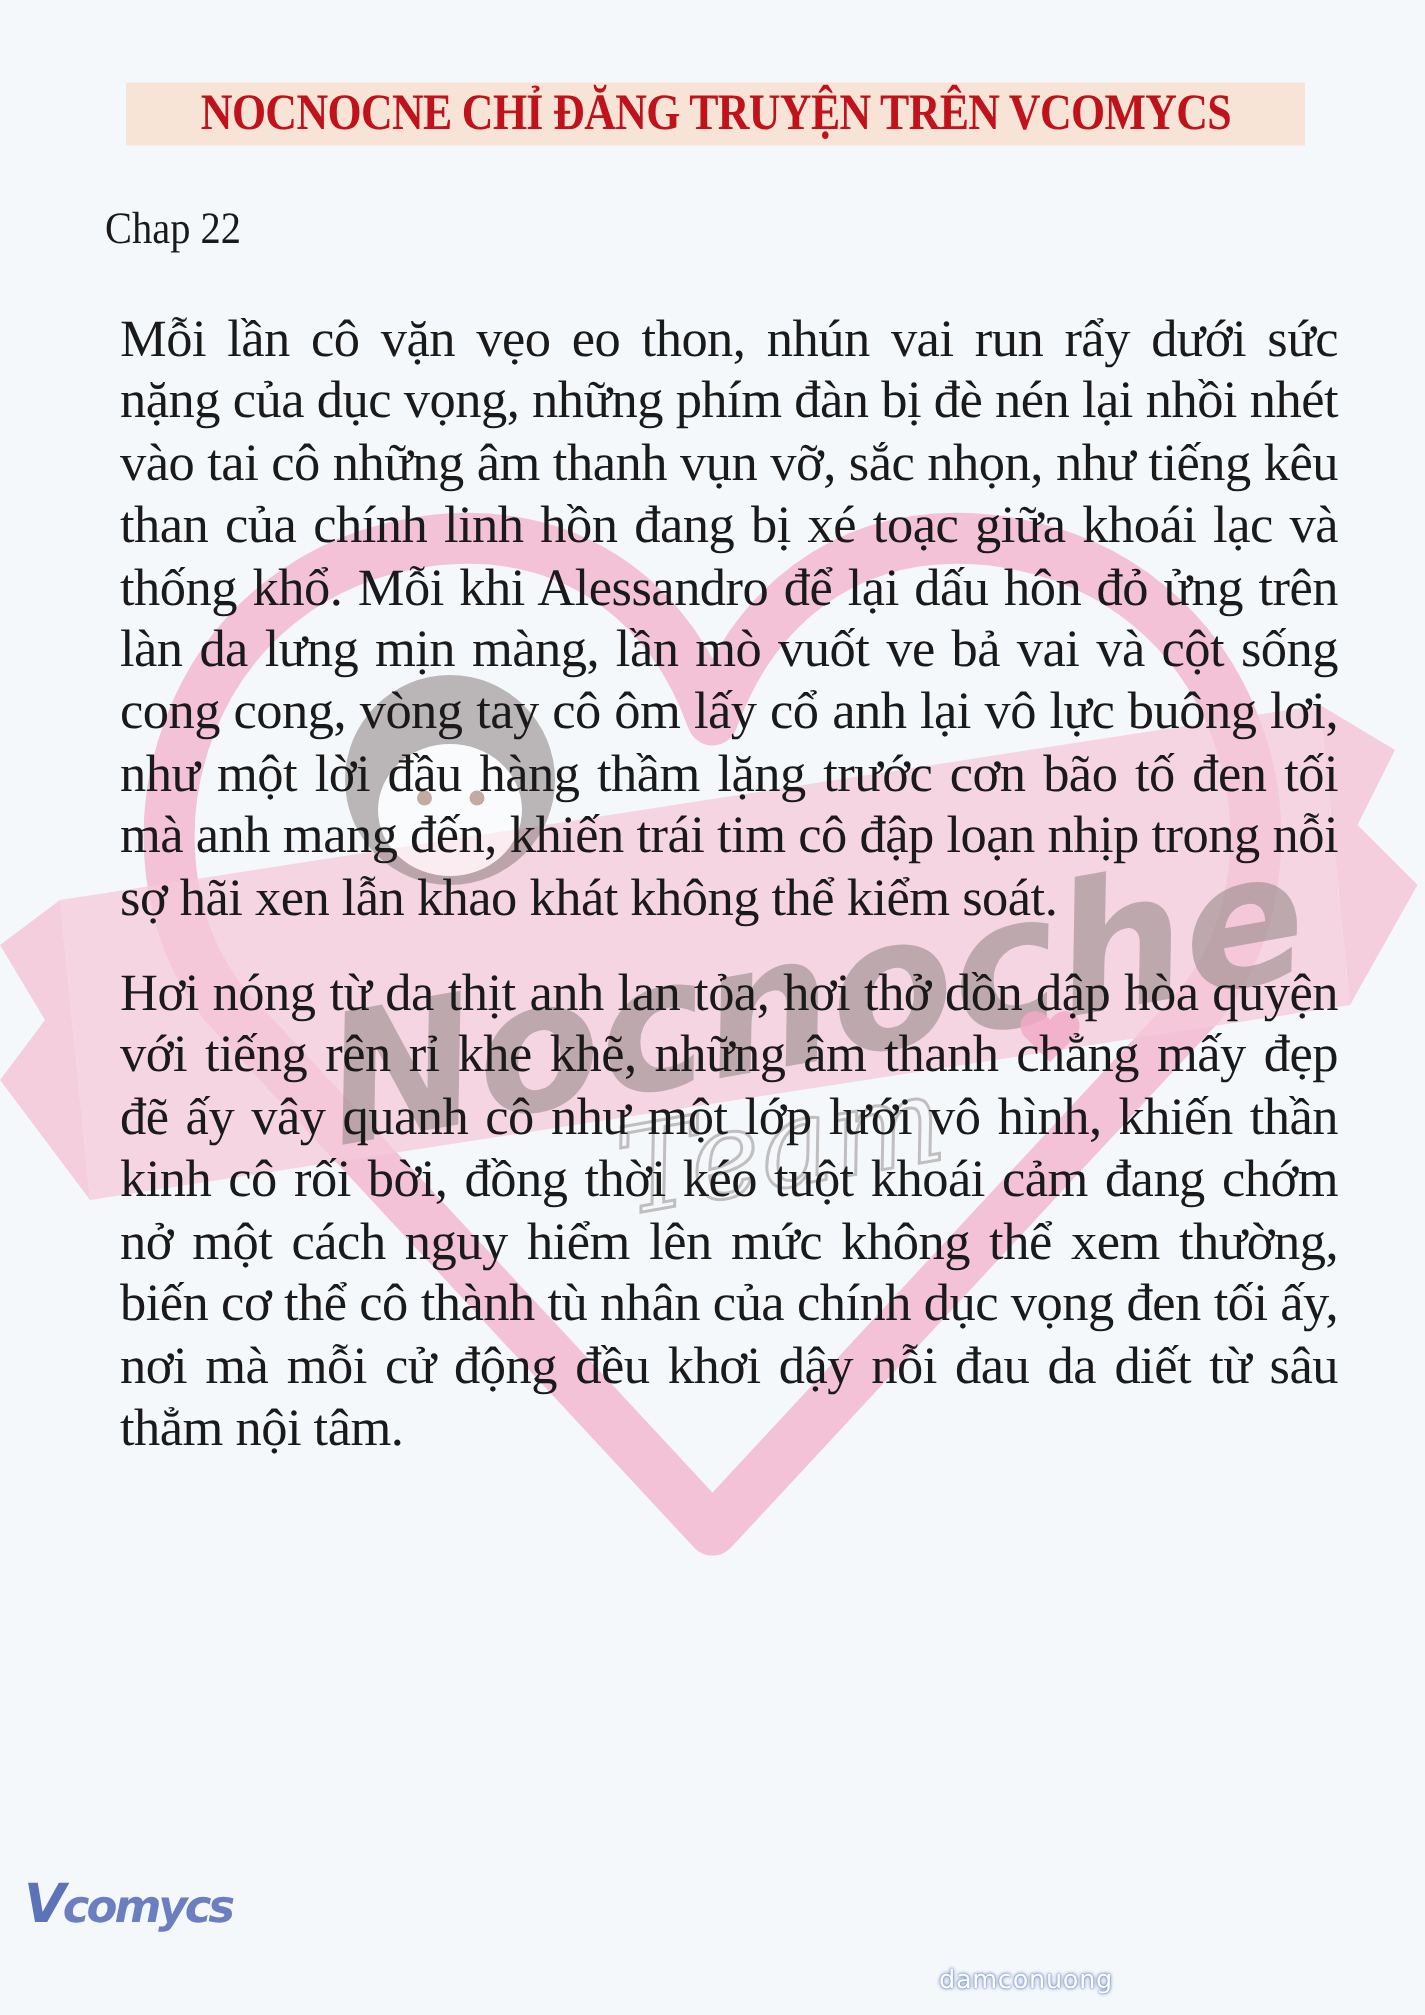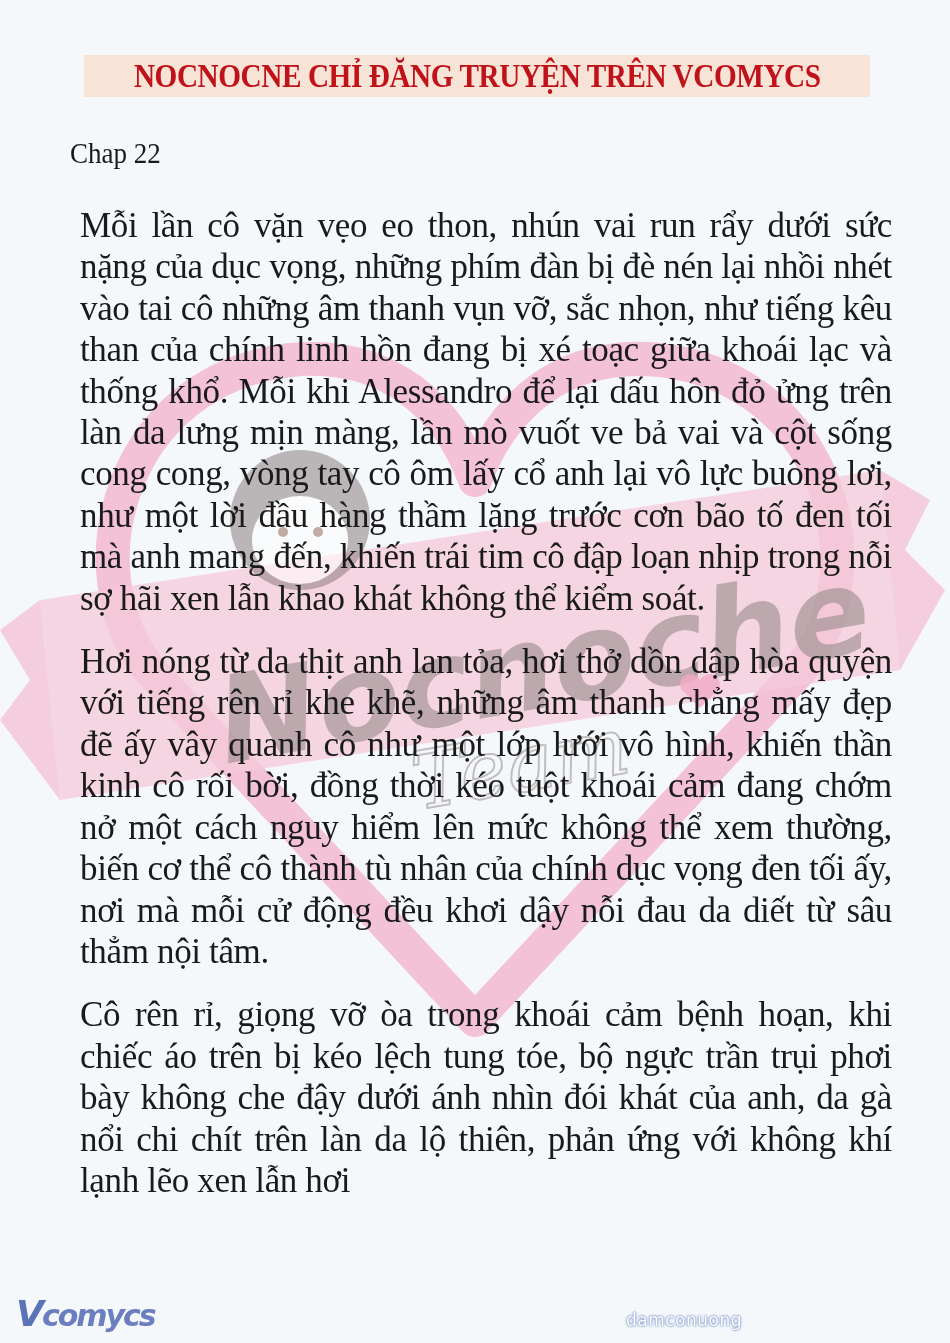--- a/index.html
+++ b/index.html
@@ -74,21 +74,21 @@
       text-align: justify;
       text-align-last: left;
       letter-spacing: -0.35px;
     }
     .para.dialogue {
       margin-bottom: 20px;
     }
     .footer-logo {
       position: absolute;
       left: 16px;
-      top: 1296px;
+      top: 1252px;
       font-family: "DejaVu Sans", sans-serif;
       font-style: italic;
       font-weight: bold;
       font-size: 30px;
       color: #6b7fc0;
       letter-spacing: -2px;
       line-height: 1;
     }
     .footer-logo .v {
       font-size: 36px;
@@ -134,21 +134,20 @@
 <div class="page">
   <div class="banner">
     <span class="banner-text">NOCNOCNE CHỈ ĐĂNG TRUYỆN TRÊN VCOMYCS</span>
   </div>
 
   <div class="chapter-title">Chap 22</div>
 
   <div class="content">
     <p class="para">Mỗi lần cô vặn vẹo eo thon, nhún vai run rẩy dưới sức nặng của dục vọng, những phím đàn bị đè nén lại nhồi nhét vào tai cô những âm thanh vụn vỡ, sắc nhọn, như tiếng kêu than của chính linh hồn đang bị xé toạc giữa khoái lạc và thống khổ. Mỗi khi Alessandro để lại dấu hôn đỏ ửng trên làn da lưng mịn màng, lần mò vuốt ve bả vai và cột sống cong cong, vòng tay cô ôm lấy cổ anh lại vô lực buông lơi, như một lời đầu hàng thầm lặng trước cơn bão tố đen tối mà anh mang đến, khiến trái tim cô đập loạn nhịp trong nỗi sợ hãi xen lẫn khao khát không thể kiểm soát.</p>
     <p class="para">Hơi nóng từ da thịt anh lan tỏa, hơi thở dồn dập hòa quyện với tiếng rên rỉ khe khẽ, những âm thanh chẳng mấy đẹp đẽ ấy vây quanh cô như một lớp lưới vô hình, khiến thần kinh cô rối bời, đồng thời kéo tuột khoái cảm đang chớm nở một cách nguy hiểm lên mức không thể xem thường, biến cơ thể cô thành tù nhân của chính dục vọng đen tối ấy, nơi mà mỗi cử động đều khơi dậy nỗi đau da diết từ sâu thẳm nội tâm.</p>
-    <p class="para">Cô rên rỉ, giọng vỡ òa trong khoái cảm bệnh hoạn, khi chiếc áo trên bị kéo lệch tung tóe, bộ ngực trần trụi phơi bày không che đậy dưới ánh nhìn đói khát của anh, da gà nổi chi chít trên làn da lộ thiên, phản ứng với không khí lạnh lẽo xen lẫn hơi</p>
   </div>
 
   <div class="footer-logo">
     <span class="v">V</span><span>comycs</span>
   </div>
 
   <div class="footer-mark">damconuong</div>
 </div>
 
 </body></html>

